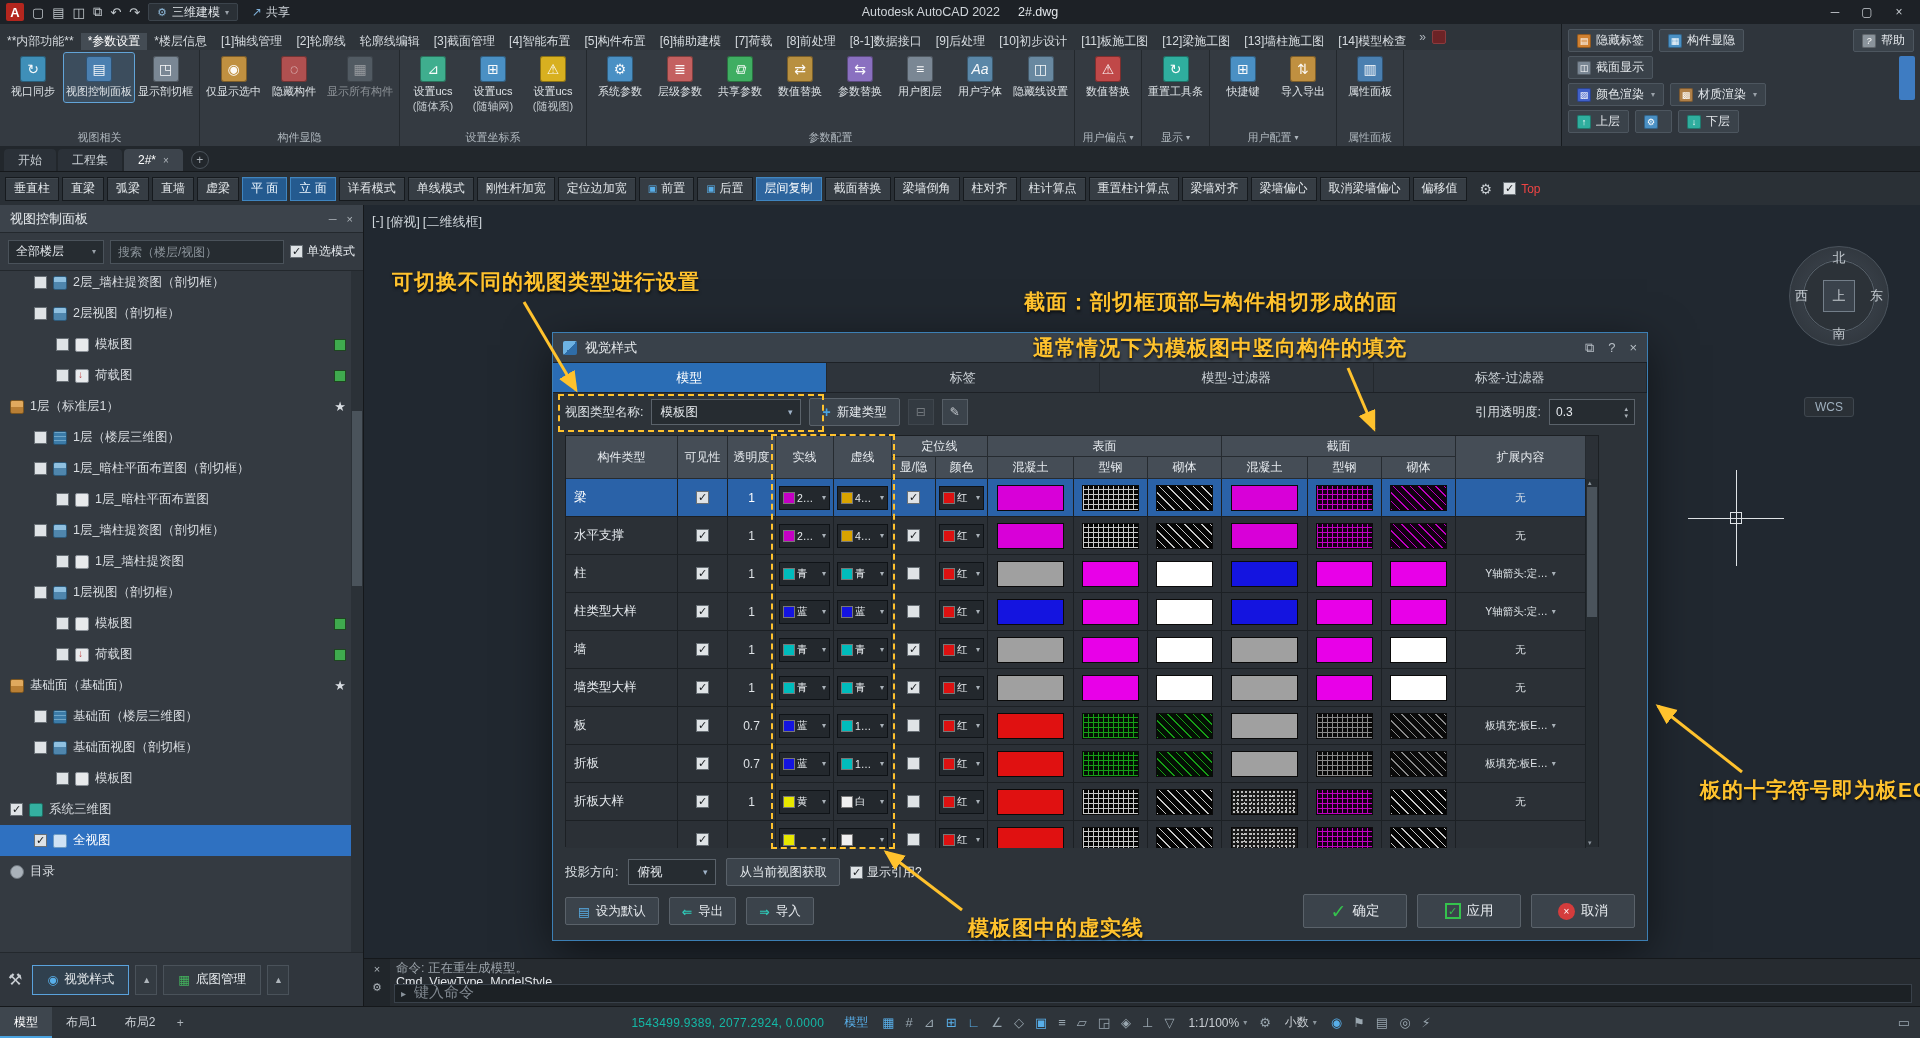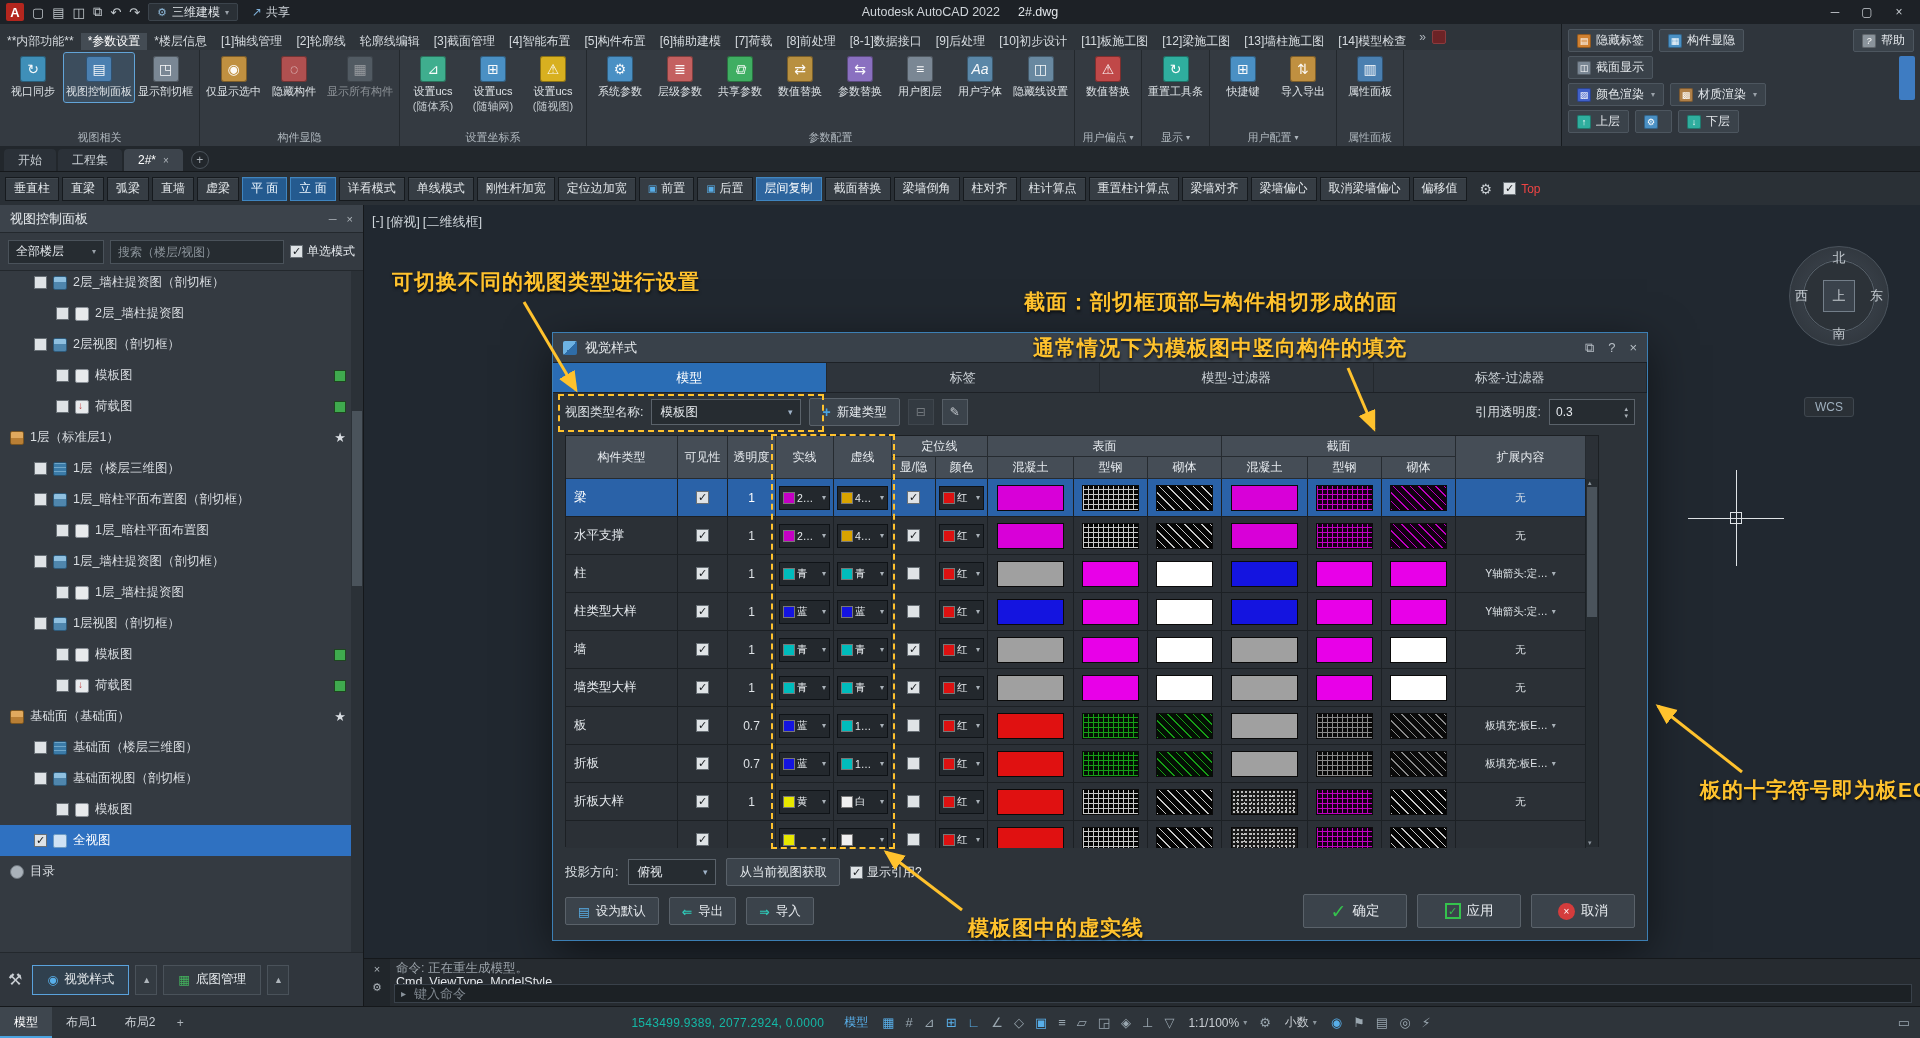--- a/index.html
+++ b/index.html
@@ -184,21 +184,21 @@
   .hl1{left:5px;top:61px;width:266px;height:38px}
   .hl2{left:218px;top:101px;width:124px;height:415px}
   
   .cmdline{position:absolute;left:364px;top:958px;width:1556px;height:48px;background:#262b30;border-top:1px solid #15181b;z-index:3}
   .cmdside{position:absolute;left:0;top:0;width:26px;height:100%;background:#21262b;display:flex;flex-direction:column;align-items:center;gap:6px;padding-top:4px;color:#aeb5bb;font-size:11px}
   .cmdhist{position:absolute;left:32px;top:2px}
   .chl{font-size:12.5px;line-height:14px;color:#e2e6ea}
   .chl.dim{color:#9aa2a9}
   .cmdinput{position:absolute;left:30px;right:8px;bottom:3px;height:19px;background:#1c2125;border:1px solid #39414a;display:flex;align-items:center;padding:0 6px;gap:6px}
   .cico{color:#8a939b;font-size:10px}
-  .cmdinput input{flex:1;background:transparent;border:none;outline:none;color:#dfe3e7;font-size:13px;font-family:Liberation Serif, serif}
+  .cmdinput input{flex:1;background:transparent;border:none;outline:none;color:#dfe3e7;font-size:15px;font-family:Liberation Mono, monospace}
   .cmdinput input::placeholder{color:#7f878f}
   
   .statusbar{position:absolute;left:0;top:1006px;width:100%;height:32px;background:#2e343a;border-top:1px solid #15181b;display:flex;align-items:center;z-index:5;font-size:12px}
   .laytabs{display:flex;height:100%}
   .ltab{padding:0 14px;display:flex;align-items:center;color:#c9ced3}
   .ltab.active{background:#3e464e;color:#fff;box-shadow:inset 0 -2px 0 #4aa3e0}
   .ladd{width:22px;display:flex;align-items:center;justify-content:center;color:#aeb5bb}
   .coords{margin-left:440px;color:#14b8a6;letter-spacing:.3px}
   .smodel{margin-left:20px;color:#58aee8}
   .sicons{display:flex;gap:11px;margin-left:14px}
@@ -797,26 +797,20 @@
     </div>
     <div class="sp-tree">
 
         <div class="trow" data-level="1">
           <span class="cb"></span>
           <span class="tic ic-cutbox"></span>
           <span class="tlb">2层_墙柱提资图（剖切框）</span>
 
         </div>
 
-        <div class="trow" data-level="2">
-          <span class="cb"></span>
-          <span class="tic ic-sheet"></span>
-          <span class="tlb">2层_墙柱提资图</span>
-
-        </div>
 
         <div class="trow" data-level="1">
           <span class="cb"></span>
           <span class="tic ic-cutbox"></span>
           <span class="tlb">2层视图（剖切框）</span>
 
         </div>
 
         <div class="trow" data-level="2">
           <span class="cb"></span>
@@ -922,20 +916,26 @@
 
         </div>
 
         <div class="trow" data-level="2">
           <span class="cb"></span>
           <span class="tic ic-sheet"></span>
           <span class="tlb">模板图</span>
 
         </div>
 
+        <div class="trow" data-level="0">
+          <span class="cb on"></span>
+          <span class="tic ic-system"></span>
+          <span class="tlb">系统三维图</span>
+
+        </div>
 
         <div class="trow selected" data-level="1">
           <span class="cb on"></span>
           <span class="tic ic-allview"></span>
           <span class="tlb">全视图</span>
 
         </div>
 
         <div class="trow" data-level="0">
 

